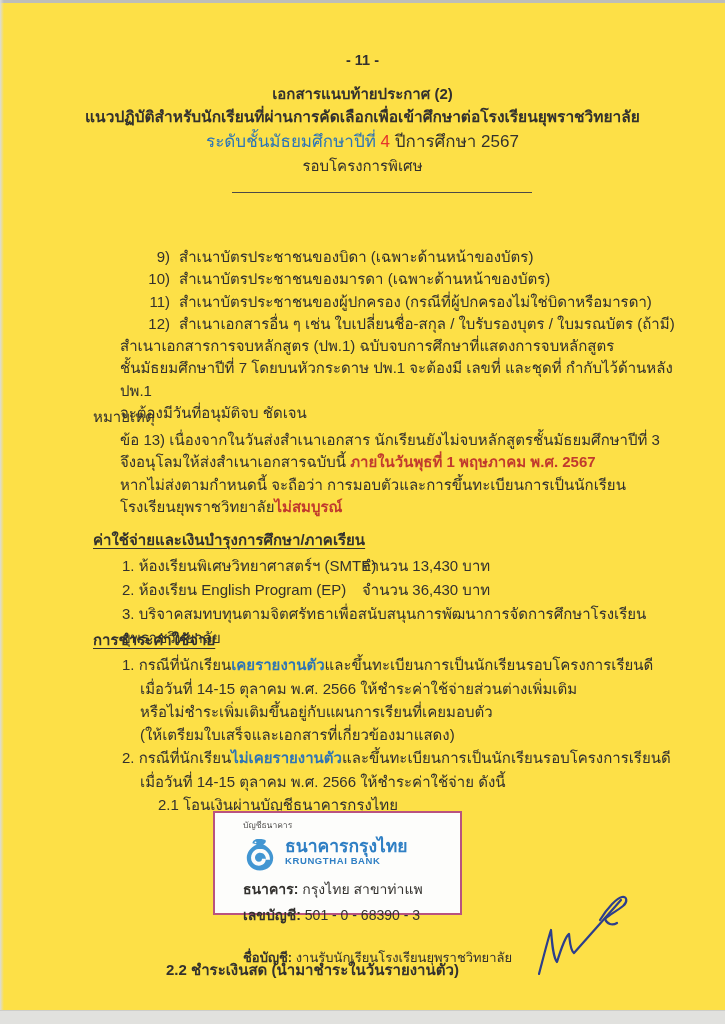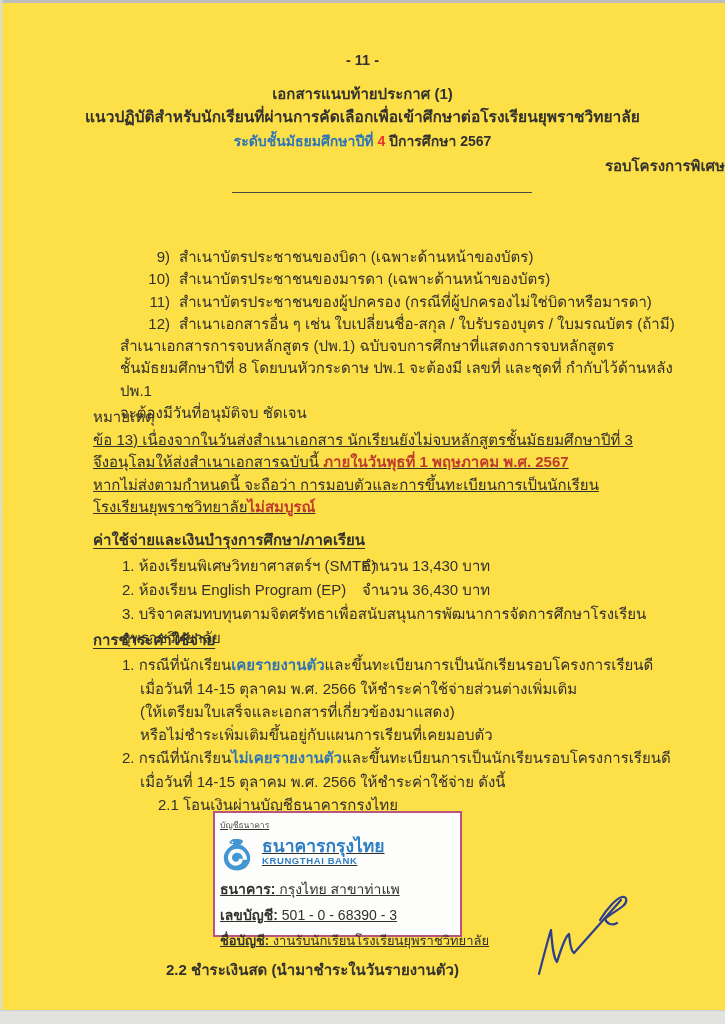--- a/index.html
+++ b/index.html
@@ -10,79 +10,78 @@
     color:#33312e;font-size:15px;
   }
   .edge-top{position:absolute;top:0;left:0;right:0;height:3px;background:#bdbdba;}
   .edge-left{position:absolute;left:0;top:0;bottom:0;width:4px;background:linear-gradient(to right,#dcdcd8,rgba(220,220,216,0));}
   .edge-bottom{position:absolute;bottom:0;left:0;right:0;height:13px;background:#e1e1de;border-top:1px solid #cdcdc9;}
 
   .header{position:absolute;top:52px;left:0;right:0;text-align:center;}
   .pageno{font-weight:bold;font-size:14.5px;margin-bottom:14px;}
   .h1{font-weight:600;font-size:15px;line-height:23px;}
   .h2{font-weight:700;font-size:15.5px;line-height:24px;}
-  .h3{font-weight:700;font-size:14px;line-height:25px;}
+  .h3{font-weight:400;font-size:17px;line-height:25px;}
   .h3 .blue{color:#2C74B8;}
   .h3 .red{color:#E5342B;}
-  .h4{font-weight:700;font-size:15px;line-height:24px;text-align:right;}
+  .h4{font-weight:400;font-size:15px;line-height:24px;}
 
   .hr{position:absolute;top:192px;left:232px;width:300px;border-top:1.6px solid #4c4a47;}
 
   .doclist{position:absolute;top:246px;left:120px;width:560px;}
   .li{display:flex;line-height:22.3px;}
   .li .num{width:50px;text-align:right;padding-right:9px;flex:none;}
   .li .txt{flex:1;}
   .li .block{display:block;}
 
   .notes{position:absolute;top:406px;left:93px;width:580px;line-height:22.6px;}
   .notes .heading{font-weight:400;}
-  .notes .indent{text-decoration:underline;}
+  .notes .indent{margin-left:27px;}
   .redbold{color:#C13A2E;font-weight:700;}
   .bluebold{color:#2E74B5;font-weight:700;}
 
   .fees{position:absolute;top:528px;left:93px;width:590px;line-height:24px;}
   .sec-heading{font-weight:700;text-decoration:underline;text-underline-offset:3px;}
   .fees .items{margin-left:29px;margin-top:2px;}
   .fee-row{display:flex;}
   .fee-row .name{width:240px;flex:none;white-space:nowrap;}
 
   .payment{position:absolute;top:628px;left:93px;width:600px;line-height:23.3px;}
   .payment .body{margin-left:29px;margin-top:2px;}
   .payment .cont{margin-left:18px;}
   .payment .sub{margin-left:36px;}
 
   .bankbox{
-    position:absolute;top:811px;left:213px;width:249px;height:126px;
+    position:absolute;top:811px;left:213px;width:249px;height:104px;
     border:2px solid #B9537F;background:#fdfdfb;box-sizing:border-box;
-    padding:5px 10px 0 5px;
-    text-decoration:underline;
+    padding:5px 10px 0 28px;
   }
   .bankbox .minilabel{font-size:8.5px;color:#4a4846;}
   .logo-row{display:flex;align-items:flex-start;margin-top:5px;margin-bottom:3px;}
   .logo-icon{width:34px;height:36px;margin-right:8px;flex:none;}
   .logo-thai{font-size:17.5px;font-weight:700;color:#2F7FC4;line-height:18px;}
   .logo-eng{font-size:9.5px;font-weight:700;color:#2F7FC4;letter-spacing:.6px;}
   .bank-line{font-size:14px;line-height:26px;white-space:nowrap;}
   .bank-line .lbl{font-weight:700;}
-  .bank-line.small{font-size:13px;}
+  .bank-line.small{font-size:13px;margin-top:17px;}
 
   .line22{position:absolute;top:958px;left:166px;font-weight:700;font-size:15px;}
 
   .signature{position:absolute;top:868px;left:523px;width:135px;height:125px;}
 </style>
 </head>
 <body>
 
 <div class="page">
   <div class="edge-top"></div>
   <div class="edge-left"></div>
 
   <div class="header">
     <div class="pageno">- 11 -</div>
-    <div class="h1">เอกสารแนบท้ายประกาศ (1)</div>
+    <div class="h1">เอกสารแนบท้ายประกาศ (2)</div>
     <div class="h2">แนวปฏิบัติสำหรับนักเรียนที่ผ่านการคัดเลือกเพื่อเข้าศึกษาต่อโรงเรียนยุพราชวิทยาลัย</div>
     <div class="h3"><span class="blue">ระดับชั้นมัธยมศึกษาปีที่ </span><span class="red">4</span><span> ปีการศึกษา 2567</span></div>
     <div class="h4">รอบโครงการพิเศษ</div>
   </div>
 
   <div class="hr"></div>
 
   <div class="doclist">
     <div class="li">
       <span class="num">9)</span>
@@ -96,21 +95,21 @@
       <span class="num">11)</span>
       <span class="txt">สำเนาบัตรประชาชนของผู้ปกครอง (กรณีที่ผู้ปกครองไม่ใช่บิดาหรือมารดา)</span>
     </div>
     <div class="li">
       <span class="num">12)</span>
       <span class="txt">สำเนาเอกสารอื่น ๆ เช่น ใบเปลี่ยนชื่อ-สกุล / ใบรับรองบุตร / ใบมรณบัตร (ถ้ามี)</span>
     </div>
     <div class="li">
       <span class="txt">
         <span class="block">สำเนาเอกสารการจบหลักสูตร (ปพ.1) ฉบับจบการศึกษาที่แสดงการจบหลักสูตร</span>
-        <span class="block">ชั้นมัธยมศึกษาปีที่ 8 โดยบนหัวกระดาษ ปพ.1 จะต้องมี เลขที่ และชุดที่ กำกับไว้ด้านหลัง ปพ.1</span>
+        <span class="block">ชั้นมัธยมศึกษาปีที่ 7 โดยบนหัวกระดาษ ปพ.1 จะต้องมี เลขที่ และชุดที่ กำกับไว้ด้านหลัง ปพ.1</span>
         <span class="block">จะต้องมีวันที่อนุมัติจบ ชัดเจน</span>
       </span>
     </div>
   </div>
 
   <div class="notes">
     <div class="heading">หมายเหตุ</div>
     <div class="indent">
       <div>ข้อ 13) เนื่องจากในวันส่งสำเนาเอกสาร นักเรียนยังไม่จบหลักสูตรชั้นมัธยมศึกษาปีที่ 3</div>
       <div><span>จึงอนุโลมให้ส่งสำเนาเอกสารฉบับนี้ </span><span class="redbold">ภายในวันพุธที่ 1 พฤษภาคม พ.ศ. 2567</span></div>
@@ -132,22 +131,22 @@
       </div>
       <div>3. บริจาคสมทบทุนตามจิตศรัทธาเพื่อสนับสนุนการพัฒนาการจัดการศึกษาโรงเรียนยุพราชวิทยาลัย</div>
     </div>
   </div>
 
   <div class="payment">
     <div class="sec-heading">การชำระค่าใช้จ่าย</div>
     <div class="body">
       <div><span>1. กรณีที่นักเรียน</span><span class="bluebold">เคยรายงานตัว</span><span>และขึ้นทะเบียนการเป็นนักเรียนรอบโครงการเรียนดี</span></div>
       <div class="cont">เมื่อวันที่ 14-15 ตุลาคม พ.ศ. 2566 ให้ชำระค่าใช้จ่ายส่วนต่างเพิ่มเติม</div>
+      <div class="cont">หรือไม่ชำระเพิ่มเติมขึ้นอยู่กับแผนการเรียนที่เคยมอบตัว</div>
       <div class="cont">(ให้เตรียมใบเสร็จและเอกสารที่เกี่ยวข้องมาแสดง)</div>
-      <div class="cont">หรือไม่ชำระเพิ่มเติมขึ้นอยู่กับแผนการเรียนที่เคยมอบตัว</div>
       <div><span>2. กรณีที่นักเรียน</span><span class="bluebold">ไม่เคยรายงานตัว</span><span>และขึ้นทะเบียนการเป็นนักเรียนรอบโครงการเรียนดี</span></div>
       <div class="cont">เมื่อวันที่ 14-15 ตุลาคม พ.ศ. 2566 ให้ชำระค่าใช้จ่าย  ดังนี้</div>
       <div class="sub">2.1 โอนเงินผ่านบัญชีธนาคารกรุงไทย</div>
     </div>
   </div>
 
   <div class="bankbox">
     <div class="minilabel">บัญชีธนาคาร</div>
     <div class="logo-row">
       <svg class="logo-icon" viewBox="0 0 36 38" xmlns="http://www.w3.org/2000/svg">

